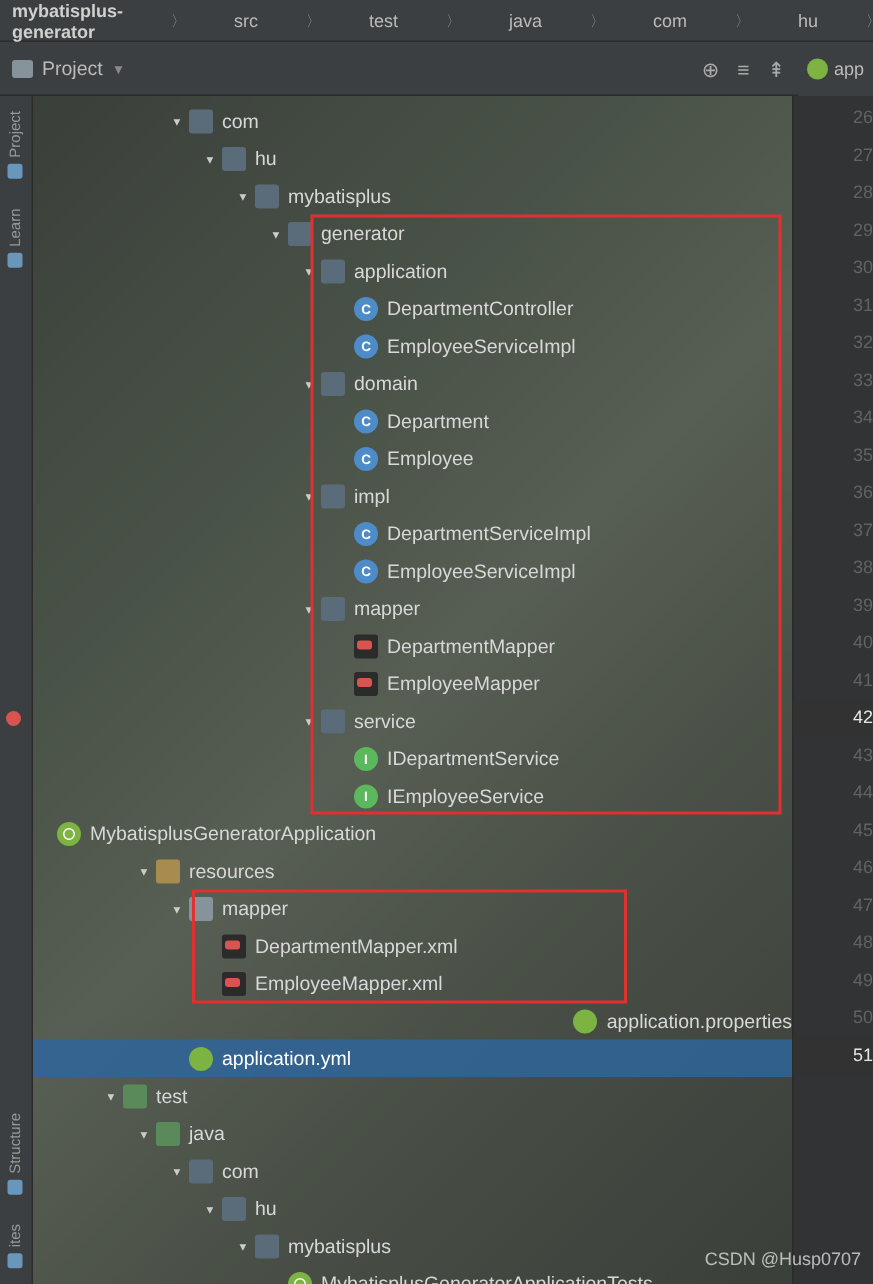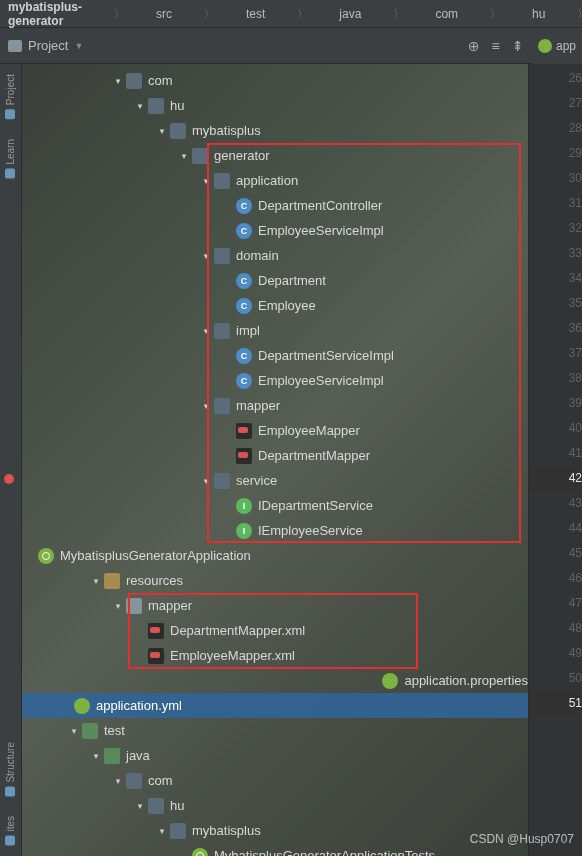--- a/index.html
+++ b/index.html
@@ -204,26 +204,26 @@
           <span class="label">EmployeeServiceImpl</span>
         </div>
         <div class="node" style="padding-left: 176px;">
           <span class="arrow">▾</span>
           <span class="icon pkg"></span>
           <span class="label">mapper</span>
         </div>
         <div class="node" style="padding-left: 198px;">
           <span class="arrow none">▸</span>
           <span class="icon xml"></span>
+          <span class="label">DepartmentMapper</span>
+        </div>
+        <div class="node" style="padding-left: 198px;">
+          <span class="arrow none">▸</span>
+          <span class="icon xml"></span>
           <span class="label">EmployeeMapper</span>
-        </div>
-        <div class="node" style="padding-left: 198px;">
-          <span class="arrow none">▸</span>
-          <span class="icon xml"></span>
-          <span class="label">DepartmentMapper</span>
         </div>
         <div class="node" style="padding-left: 176px;">
           <span class="arrow">▾</span>
           <span class="icon pkg"></span>
           <span class="label">service</span>
         </div>
         <div class="node" style="padding-left: 198px;">
           <span class="arrow none">▸</span>
           <span class="icon interface">I</span>
           <span class="label">IDepartmentService</span>
@@ -256,21 +256,21 @@
         <div class="node" style="padding-left: 110px;">
           <span class="arrow none">▸</span>
           <span class="icon xml"></span>
           <span class="label">EmployeeMapper.xml</span>
         </div>
         <div class="node" style="padding-left: 88px; justify-content: flex-end;">
           <span class="arrow none">▸</span>
           <span class="icon props"></span>
           <span class="label">application.properties</span>
         </div>
-        <div class="node selected" style="padding-left: 36px;">
+        <div class="node selected" style="padding-left: 88px;">
           <span class="arrow none">▸</span>
           <span class="icon yml"></span>
           <span class="label">application.yml</span>
         </div>
         <div class="node" style="padding-left: 44px;">
           <span class="arrow">▾</span>
           <span class="icon testfolder"></span>
           <span class="label">test</span>
         </div>
         <div class="node" style="padding-left: 66px;">

